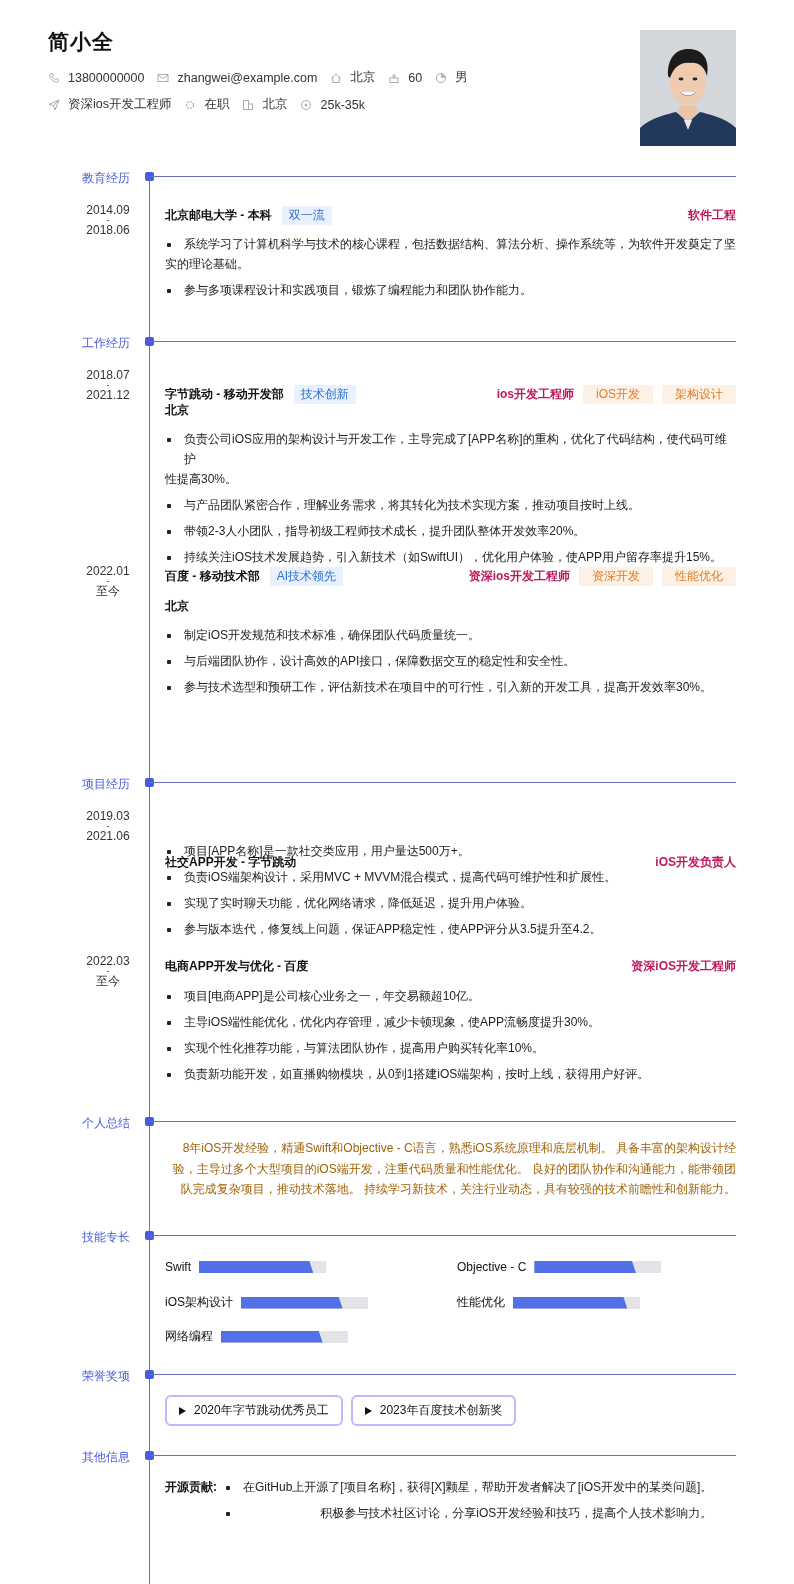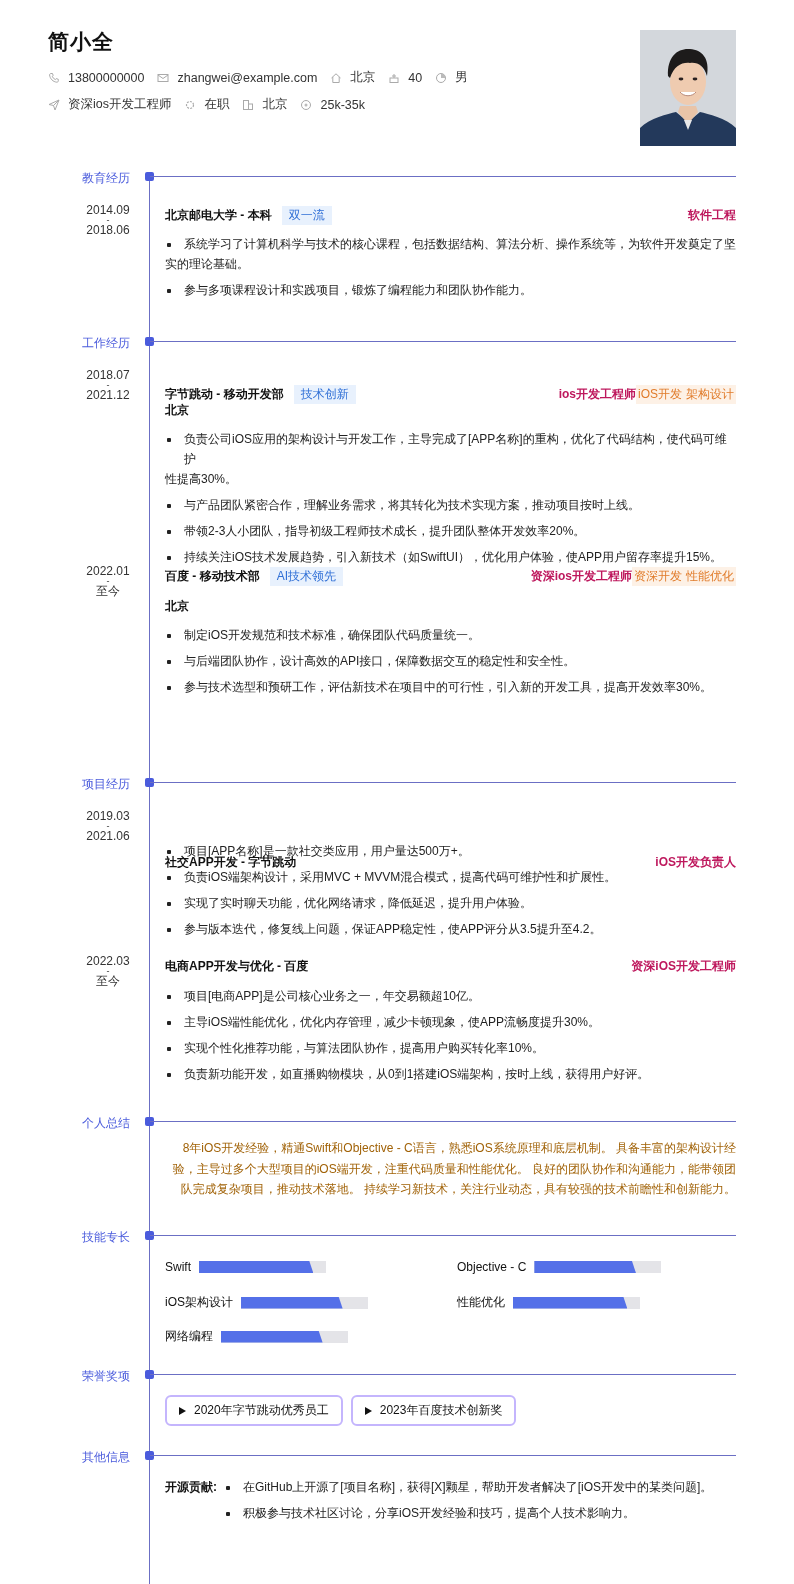--- a/index.html
+++ b/index.html
@@ -25,21 +25,21 @@
 
   .date { position: absolute; left: 78px; width: 60px; text-align: center; font-size: 12px; color: #333; line-height: 12px; }
   .date .d-sep { display: block; font-size: 9px; line-height: 8px; }
   .date span { display: block; }
 
   .entry-head { position: absolute; left: 165px; width: 571px; height: 20px; display: flex; align-items: center; }
   .entry-title { font-weight: bold; font-size: 12px; color: #111; }
   .tag-blue { margin-left: 10px; background: #e8f1fd; color: #2f6fd6; font-size: 12px; padding: 1px 7px; }
   .entry-right { margin-left: auto; display: flex; align-items: center; }
   .entry-role { font-weight: bold; font-size: 12px; color: #be185d; }
-  .tag-orange { background: #fdf1e6; color: #e07b2a; font-size: 12px; padding: 1px 2px; }
+  .tag-orange { margin-left: 9px; background: #fdf1e6; color: #e07b2a; font-size: 12px; padding: 1px 13px; }
   .entry-loc { position: absolute; left: 165px; font-weight: bold; font-size: 12px; color: #111; }
 
   .bullets { position: absolute; left: 165px; width: 571px; list-style: none; }
   .bullets li { position: relative; padding-left: 19px; font-size: 12px; line-height: 20px; color: #222; margin-bottom: 6px; }
   .bullets li::before { content: ""; position: absolute; left: 2px; top: 9px; width: 4px; height: 4px; background: #222; border-radius: 1px; }
   .bullets li .wrap2 { display: block; margin-left: -19px; }
 
   .summary { position: absolute; left: 165px; top: 1138px; width: 571px; font-size: 12px; line-height: 20.5px; color: #a16207; text-align: right; }
 
   .skill { position: absolute; display: flex; align-items: center; font-size: 12px; color: #111; }
@@ -47,21 +47,21 @@
   .skill .bar { position: relative; width: 127px; height: 12px; background: #e4e4e8; overflow: hidden; }
   .skill .fill { position: absolute; left: 0; top: 0; height: 12px; background: #5470e8; clip-path: polygon(0 0, calc(100% - 4px) 0, 100% 100%, 0 100%); }
 
   .honors { position: absolute; left: 165px; top: 1395px; display: flex; }
   .honor { display: flex; align-items: center; height: 31px; padding: 0 12px 0 12px; border: 2px solid #c4b5fd; border-radius: 6px; margin-right: 8px; font-size: 12px; color: #111; background: #fff; }
   .honor .tri { width: 0; height: 0; border-left: 7px solid #111; border-top: 4.5px solid transparent; border-bottom: 4.5px solid transparent; margin-right: 8px; }
 
   .other { position: absolute; left: 165px; top: 1477px; width: 571px; }
   .other-row { display: flex; }
   .other-label { font-weight: bold; font-size: 12px; color: #111; line-height: 20px; width: 59px; white-space: nowrap; }
-  .other-list { list-style: none; }
+  .other-list { list-style: none; text-align: right; }
   .other-list li { position: relative; padding-left: 19px; font-size: 12px; line-height: 20px; color: #222; margin-bottom: 6px; }
   .other-list li::before { content: ""; position: absolute; left: 2px; top: 9px; width: 4px; height: 4px; background: #222; border-radius: 1px; }
 </style>
 </head>
 <body>
 
 <div class="header">
   <div class="name">简小全</div>
   <div class="meta-row r1">
     <div class="meta-item">
@@ -89,21 +89,21 @@
         </span>
       <span>北京</span>
     </div>
     <div class="meta-item">
       <span class="ic">
           <svg viewBox="0 0 12 12">
             <rect x="2" y="6" width="8" height="4.5" fill="none" stroke="#aaa" stroke-width="1"></rect>
             <path d="M6 2 L6 6 M4 4 L8 4" stroke="#aaa" stroke-width="1"></path>
           </svg>
         </span>
-      <span>40</span>
+      <span>60</span>
     </div>
     <div class="meta-item">
       <span class="ic">
           <svg viewBox="0 0 12 12">
             <circle cx="6" cy="6" r="4.5" fill="none" stroke="#aaa" stroke-width="1"></circle>
             <path d="M6 1.5 A4.5 4.5 0 0 1 10.5 6 L6 6 Z" fill="#bbb"></path>
           </svg>
         </span>
       <span>男</span>
     </div>

